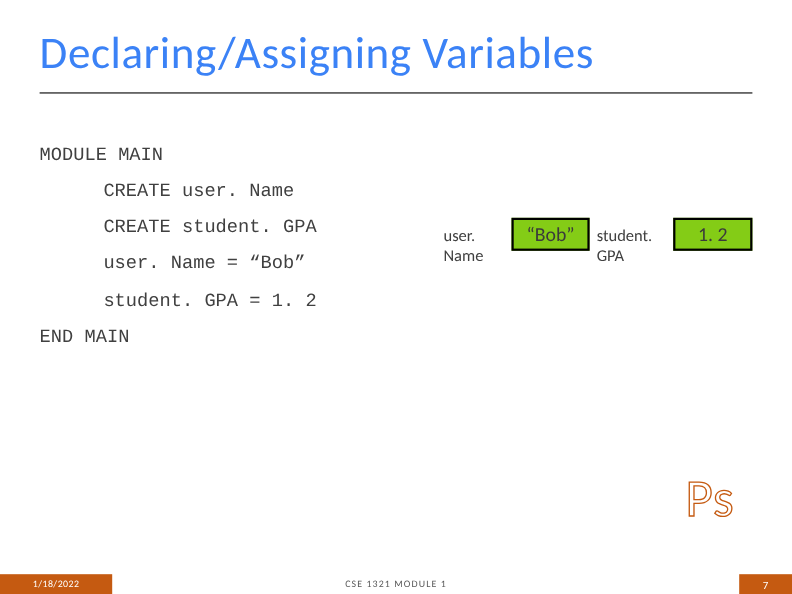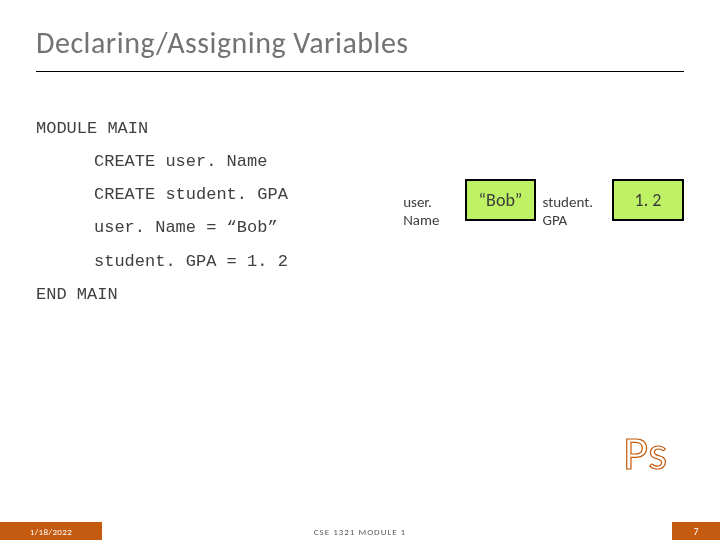--- a/index.html
+++ b/index.html
@@ -17,23 +17,23 @@
     position: relative;
   }
   .slide {
     width: 720px;
     height: 540px;
     position: relative;
     padding: 24px 36px;
   }
   .title {
     font-family: 'Calibri Light', var(--sans);
-    font-size: 30px;
+    font-size: 41px;
     font-weight: 400;
-    color: #737373;
+    color: #3b82f6;
     letter-spacing: 0.5px;
   }
   .rule {
     border: 0;
     border-top: 1.8px solid #000;
     margin-top: 10px;
     margin-bottom: 40px;
   }
   .content {
     display: flex;
@@ -54,29 +54,29 @@
     align-items: center;
     gap: 6px;
     font-family: var(--sans);
   }
   .var-label {
     font-size: 15px;
     color: #404040;
   }
   .var-box {
     width: 88px;
-    height: 42px;
+    height: 30px;
     border: 2.5px solid #000;
     display: flex;
     align-items: center;
     justify-content: center;
     font-family: var(--sans);
     font-size: 18px;
     margin-bottom: 22px;
-    background: #bef264;
+    background: #84cc16;
   }
   .ps {
     position: absolute;
     right: 52px;
     bottom: 58px;
     font-family: var(--sans);
     font-size: 48px;
     font-weight: 400;
     color: #fff;
     -webkit-text-stroke: 1.2px var(--orange);

